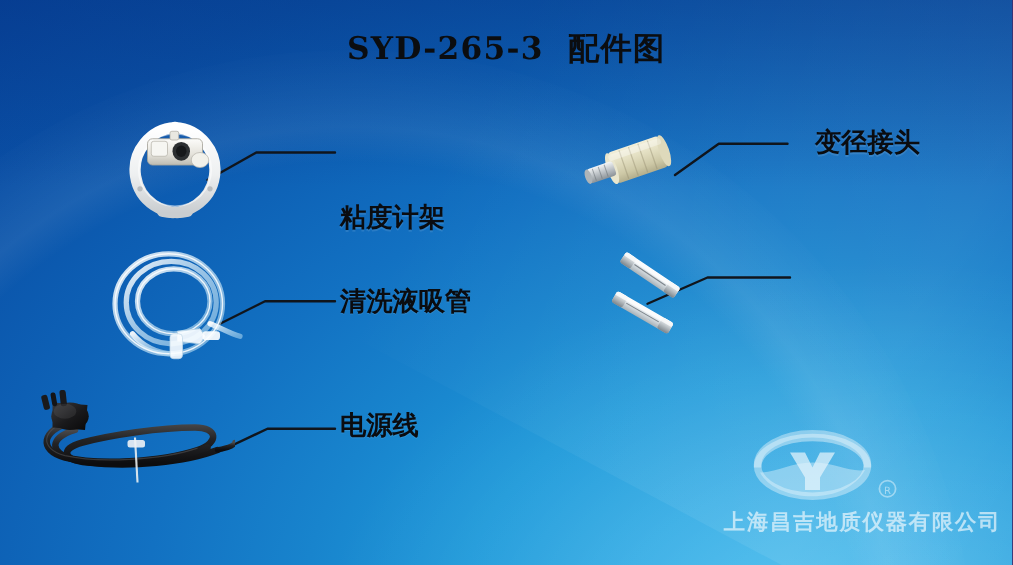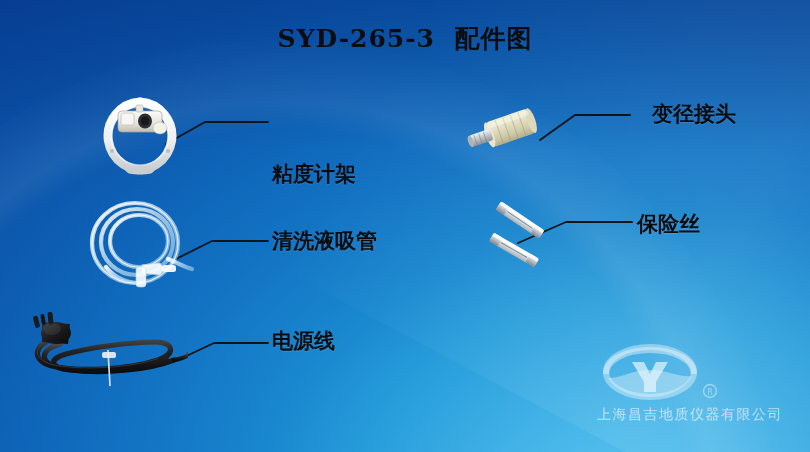--- a/index.html
+++ b/index.html
@@ -121,23 +121,24 @@
     width: 140px; height: 62px;
     opacity: 0.85;
   }
   .company {
     position: absolute;
     left: 575px; top: 406px;
     width: 230px;
     text-align: center;
     color: rgba(255,255,255,0.62);
     font-family: "DejaVu Sans", "Liberation Sans", sans-serif;
-    font-size: 14px;
+    font-size: 17px;
     letter-spacing: 1.5px;
     white-space: pre;
+    font-weight: bold;
   }
 </style>
 </head>
 <body>
 
 <div id="stage">
 
   <div class="bg-base"></div>
   <div class="bg-sweep"></div>
   <div class="bg-arc"></div>
@@ -335,21 +336,20 @@
   <div class="label lbl-cap">
     <div>粘度计架</div>
   </div>
 
   <div class="label lbl-pipette">清洗液吸管</div>
 
   <div class="label lbl-power">电源线</div>
 
   <div class="label lbl-adapter">变径接头</div>
 
-  <div class="label lbl-fuse">保险丝</div>
 
   <svg class="logo" width="140" height="62" viewBox="0 0 140 62">
     <g fill="none" stroke="rgba(255,255,255,0.45)" stroke-width="6">
       <ellipse cx="62" cy="28" rx="44" ry="25"></ellipse>
     </g>
     <path d="M18 30 C18 16 38 6 62 6 C86 6 106 16 106 30" fill="none" stroke="rgba(255,255,255,0.48)" stroke-width="6"></path>
 
     <path d="M20 34 C34 34 44 26 62 26 C80 26 92 34 104 32
              C96 46 80 53 62 53 C42 53 26 45 20 34 Z" fill="rgba(255,255,255,0.42)"></path>
 

